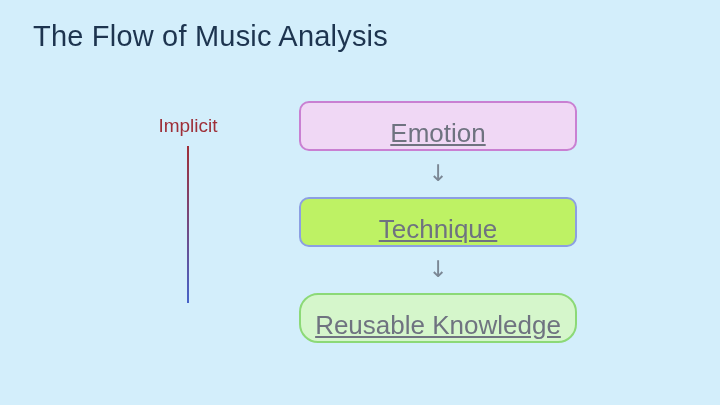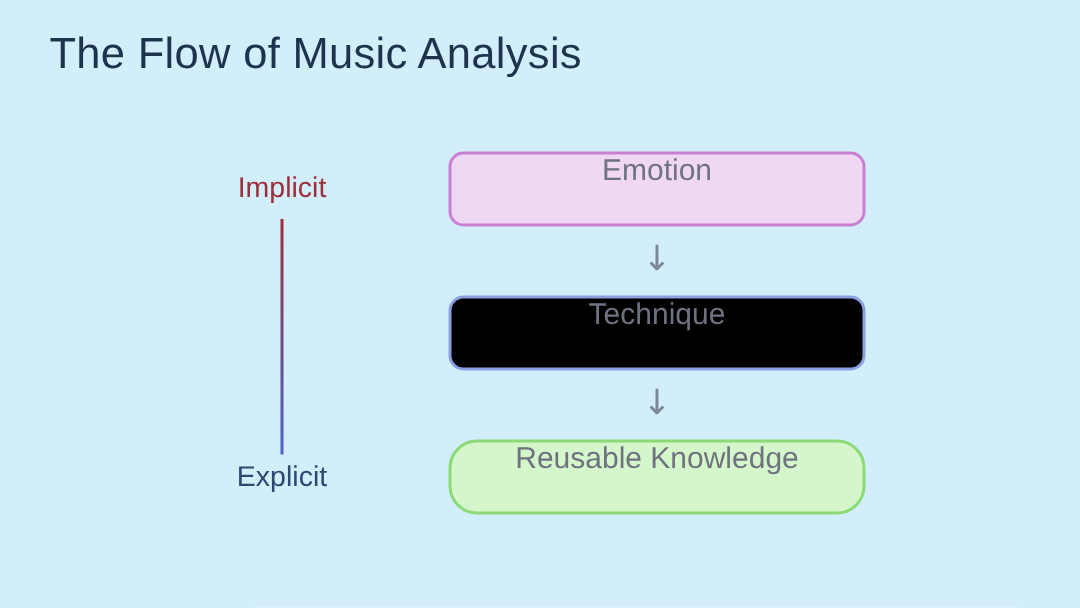--- a/index.html
+++ b/index.html
@@ -48,23 +48,24 @@
   }
   .node {
     position: absolute;
     left: 0;
     width: 274px;
     height: 46px;
     border-width: 2px;
     border-style: solid;
     border-radius: 10px;
     display: flex;
-    align-items: flex-start;
+    align-items: flex-end;
     justify-content: center;
-    font-size: 20px;
+    font-size: 26px;
+    text-decoration: underline;
   }
   .node.n0 { top: 0px; }
   .node.n1 { top: 96px; }
   .node.n2 { top: 192px; border-radius: 19px; }
   .arrow {
     position: absolute;
     left: 0;
     width: 278px;
     text-align: center;
     font-size: 23px;
@@ -78,31 +79,30 @@
 <body>
 
 <div class="slide" style="background-color: rgb(211, 238, 251);">
 
   <h1 class="title" style="margin: 0px; color: rgb(29, 52, 79);">The Flow of Music Analysis</h1>
 
   <span class="axis-label top" style="color: rgb(158, 47, 56);">Implicit</span>
 
   <div class="axis-line" style="--line-top: #a02f38; --line-bottom: #4763c8;"></div>
 
-  <span class="axis-label bottom" style="color: rgb(43, 74, 115);">Explicit</span>
 
   <div class="flow-col">
 
     <div class="node n0" style="background-color: rgb(240, 216, 245); border-color: rgb(201, 128, 210); color: rgb(111, 115, 128);">
       <span>Emotion</span>
     </div>
 
     <div class="arrow a0" style="color: rgb(123, 135, 148);">↓</div>
 
-    <div class="node n1" style="background-color: #000000; border-color: rgb(140, 159, 226); color: rgb(111, 115, 128);">
+    <div class="node n1" style="background-color: #bef264; border-color: rgb(140, 159, 226); color: rgb(111, 115, 128);">
       <span>Technique</span>
     </div>
 
     <div class="arrow a1" style="color: rgb(123, 135, 148);">↓</div>
 
     <div class="node n2" style="background-color: rgb(213, 246, 203); border-color: rgb(140, 217, 119); color: rgb(111, 115, 128);">
       <span>Reusable Knowledge</span>
     </div>
 
   </div>

